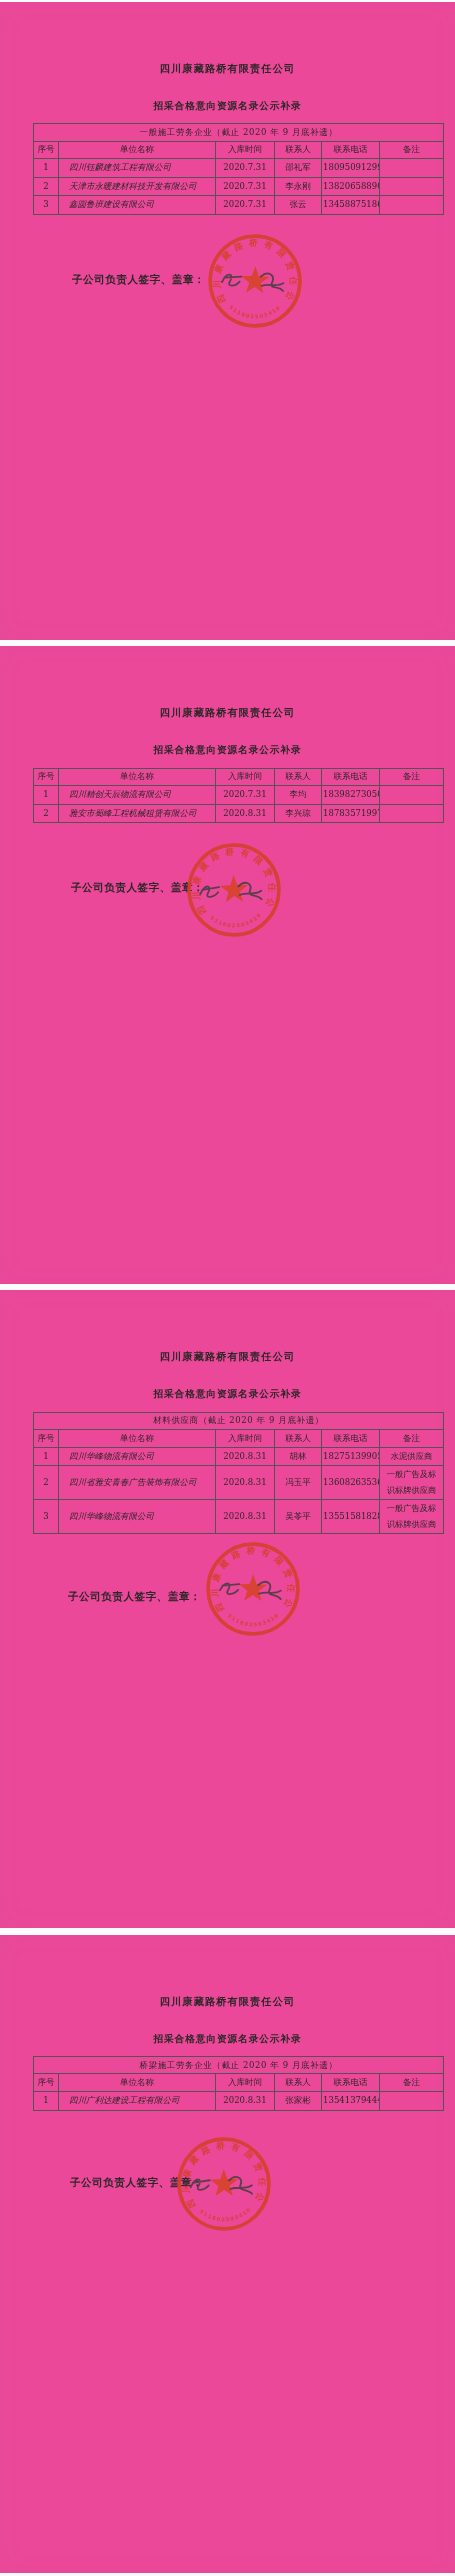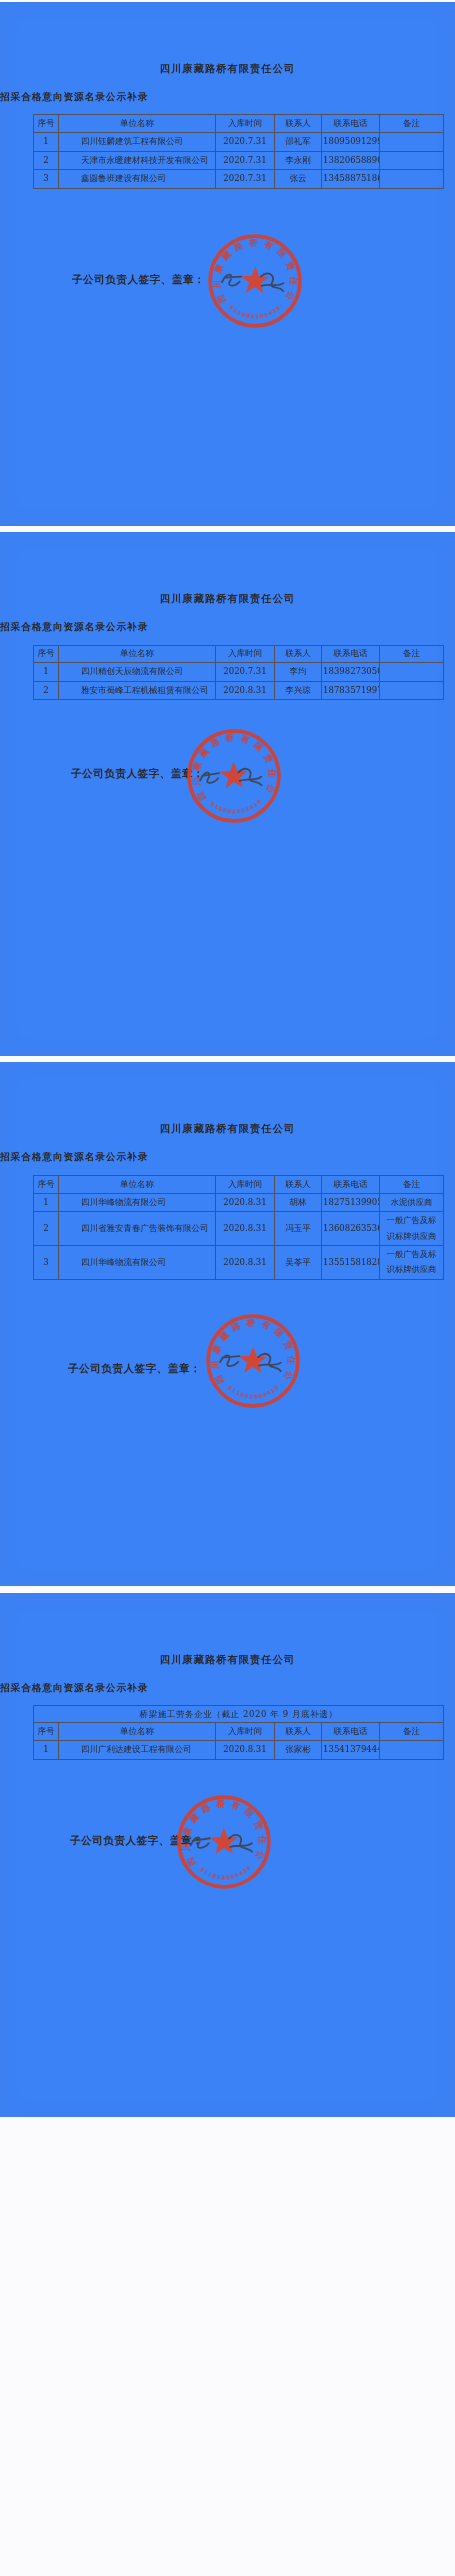--- a/index.html
+++ b/index.html
@@ -7,39 +7,39 @@
     width:455px;
     background:#fbfafc;
     font-family:"DejaVu Serif","Liberation Serif",serif;
     color:#2b2828;
     padding-top:1.7px;
     padding-bottom:0.6px;
   }
   .page{
     position:relative;
     width:455px;
-    height:524px;
-    background:#3b82f6;
+    height:638px;
+    background:#ec4899;
     margin:0 0 6.3px 0;
     overflow:hidden;
     box-shadow:inset 0 0 23px rgba(120,110,130,0.06);
   }
   .company-title{
     margin:0;
     padding-top:59px;
     text-align:center;
     font-size:10.2px;
     font-weight:bold;
     letter-spacing:1.1px;
     line-height:15px;
   }
   .doc-title{
-    margin:0;
+    margin:9px;
     padding-top:14.2px;
-    text-align:left;
+    text-align:center;
     font-size:9.7px;
     font-weight:bold;
     letter-spacing:0.9px;
     line-height:13.7px;
   }
   table.roster{
     border-collapse:collapse;
     table-layout:fixed;
     width:410px;
     margin:10.8px 0 0 33px;
@@ -61,21 +61,22 @@
     letter-spacing:0.6px;
   }
   table.roster thead th{
     height:15.4px;
     font-weight:normal;
     font-size:8.5px;
   }
   table.roster tbody td{height:15.4px;}
   table.roster td.cell-name{
     text-align:left;
-    padding-left:22px;
+    padding-left:10px;
+    font-style:italic;
   }
   table.roster td.cell-remark{
     font-size:8.3px;
     line-height:1.85;
     padding:1.1px 3.4px;
     text-align:center;
   }
   .sign-label{
     position:absolute;
     font-size:10.5px;
@@ -134,20 +135,23 @@
   <table class="roster">
     <colgroup>
         <col style="width:25px">
         <col style="width:157px">
         <col style="width:59px">
         <col style="width:47px">
         <col style="width:58px">
         <col style="width:64px">
       </colgroup>
     <thead>
+      <tr>
+          <td colspan="6" class="section-cell">一般施工劳务企业（截止 2020 年 9 月底补遗）</td>
+        </tr>
       <tr>
         <th>序号</th>
         <th>单位名称</th>
         <th>入库时间</th>
         <th>联系人</th>
         <th>联系电话</th>
         <th>备注</th>
       </tr>
     </thead>
     <tbody>
@@ -253,20 +257,23 @@
     <colgroup>
         <col style="width:25px">
         <col style="width:157px">
         <col style="width:59px">
         <col style="width:47px">
         <col style="width:58px">
         <col style="width:64px">
       </colgroup>
     <thead>
       <tr>
+          <td colspan="6" class="section-cell">材料供应商（截止 2020 年 9 月底补遗）</td>
+        </tr>
+      <tr>
         <th>序号</th>
         <th>单位名称</th>
         <th>入库时间</th>
         <th>联系人</th>
         <th>联系电话</th>
         <th>备注</th>
       </tr>
     </thead>
     <tbody>
         <tr>

